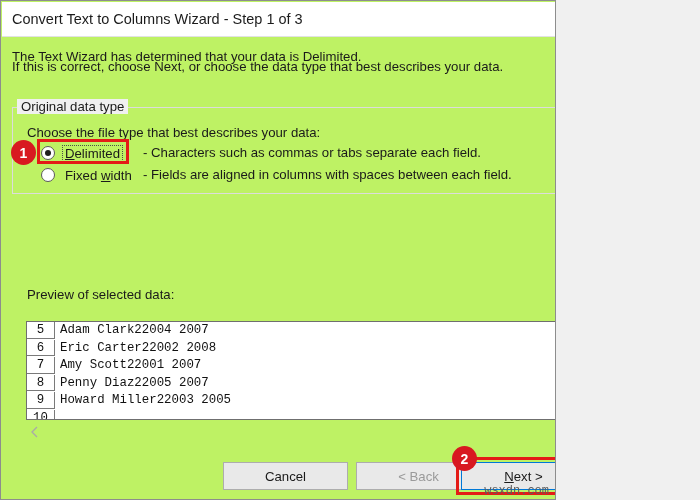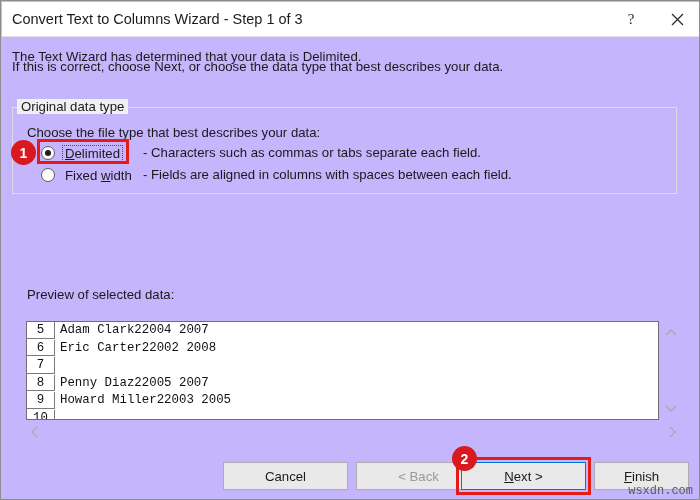--- a/index.html
+++ b/index.html
@@ -14,23 +14,23 @@
     font-size: 13px;
     color: #1a1a1a;
     overflow: hidden;
     position: relative;
   }
 
   
   .dialog {
     position: absolute;
     left: 0; top: 0;
-    width: 700px;
+    width: 556px;
     height: 500px;
-    background: #c4b5fd;
+    background: #bef264;
     border: 1px solid #8d8d8d;
     box-sizing: border-box;
     overflow: hidden;
   }
 
   
   .titlebar {
     position: absolute;
     left: 1px; top: 1px;
     width: 698px;
@@ -375,20 +375,21 @@
         <div class="prow">
           <div class="rownum">5</div>
           <div class="rowtext">Adam Clark22004 2007</div>
         </div>
         <div class="prow">
           <div class="rownum">6</div>
           <div class="rowtext">Eric Carter22002 2008</div>
         </div>
         <div class="prow">
           <div class="rownum">7</div>
+          <div class="rowtext">Amy Scott22001 2007</div>
         </div>
         <div class="prow">
           <div class="rownum">8</div>
           <div class="rowtext">Penny Diaz22005 2007</div>
         </div>
         <div class="prow">
           <div class="rownum">9</div>
           <div class="rowtext">Howard Miller22003 2005</div>
         </div>
         <div class="prow">

